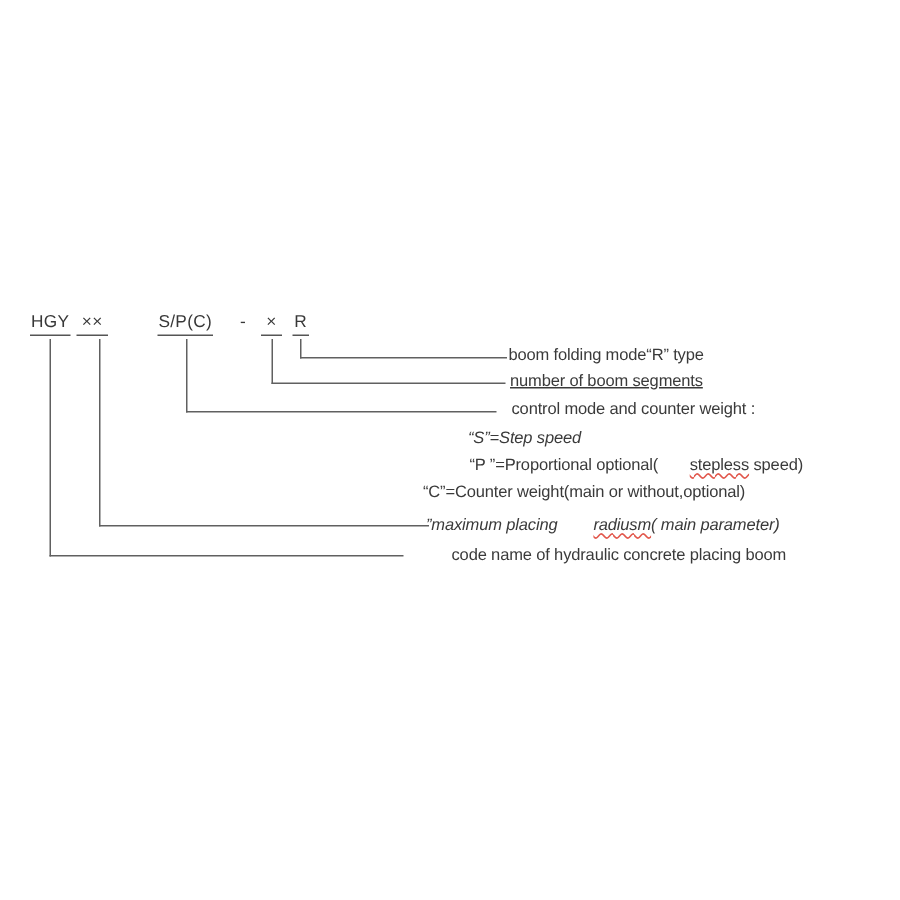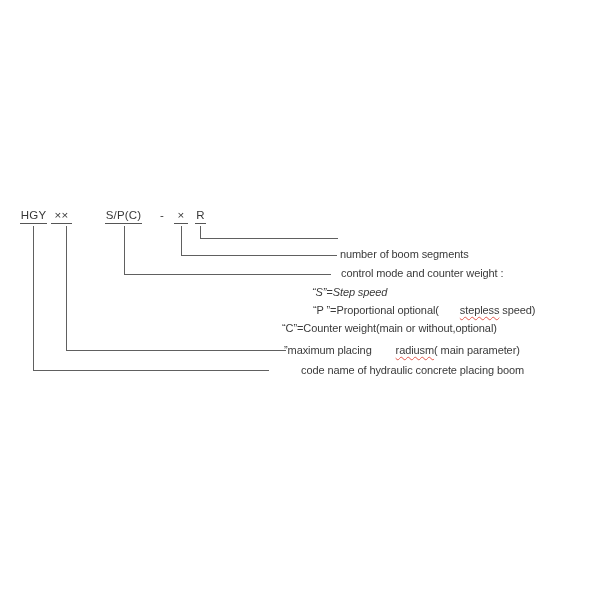--- a/index.html
+++ b/index.html
@@ -69,42 +69,45 @@
   <span class="code-part" style="left:157px; width:10px;">-</span>
   <span class="code-part u" style="left:174px; width:14px;">×</span>
   <span class="code-part u" style="left:195px; width:11px;">R</span>
 
   <div class="conn" style="left:200px; width:137px; height:12px;"></div>
   <div class="conn" style="left:181px; width:155px; height:29px;"></div>
   <div class="conn" style="left:124px; width:206px; height:48px;"></div>
   <div class="conn" style="left:66px;  width:219px; height:124px;"></div>
   <div class="conn" style="left:33px;  width:235px; height:144px;"></div>
 
+  <div class="lbl" style="left:339px; top:231px;">
+    <span>boom folding mode“R” type</span><span class="sp-err"></span><span></span>
+  </div>
 
-  <div class="lbl" style="left:340px; top:248px;">
+  <div class="lbl" style="left:340px; top:248px;text-decoration:underline;">
     <span>number of boom segments</span><span class="sp-err"></span><span></span>
   </div>
 
   <div class="lbl" style="left:341px; top:267px;">
     <span>control mode and counter weight :</span><span class="sp-err"></span><span></span>
   </div>
 
   <div class="lbl" style="left:312px; top:286px;font-style:italic;">
     <span>“S”=Step speed</span><span class="sp-err"></span><span></span>
   </div>
 
   <div class="lbl" style="left:313px; top:304px;">
     <span>“P ”=Proportional optional(</span><span class="sp-err">stepless</span><span> speed)</span>
   </div>
 
   <div class="lbl" style="left:282px; top:322px;">
     <span>“C”=Counter weight(main or without,optional)</span><span class="sp-err"></span><span></span>
   </div>
 
-  <div class="lbl" style="left:284px; top:344px;">
+  <div class="lbl" style="left:284px; top:344px;font-style:italic;">
     <span>”maximum placing </span><span class="sp-err">radiusm</span><span>( main parameter)</span>
   </div>
 
   <div class="lbl" style="left:281px; top:364px;margin-left:20px;">
     <span>code name of hydraulic concrete placing boom</span><span class="sp-err"></span><span></span>
   </div>
 
 </div>
 
 </body></html>

